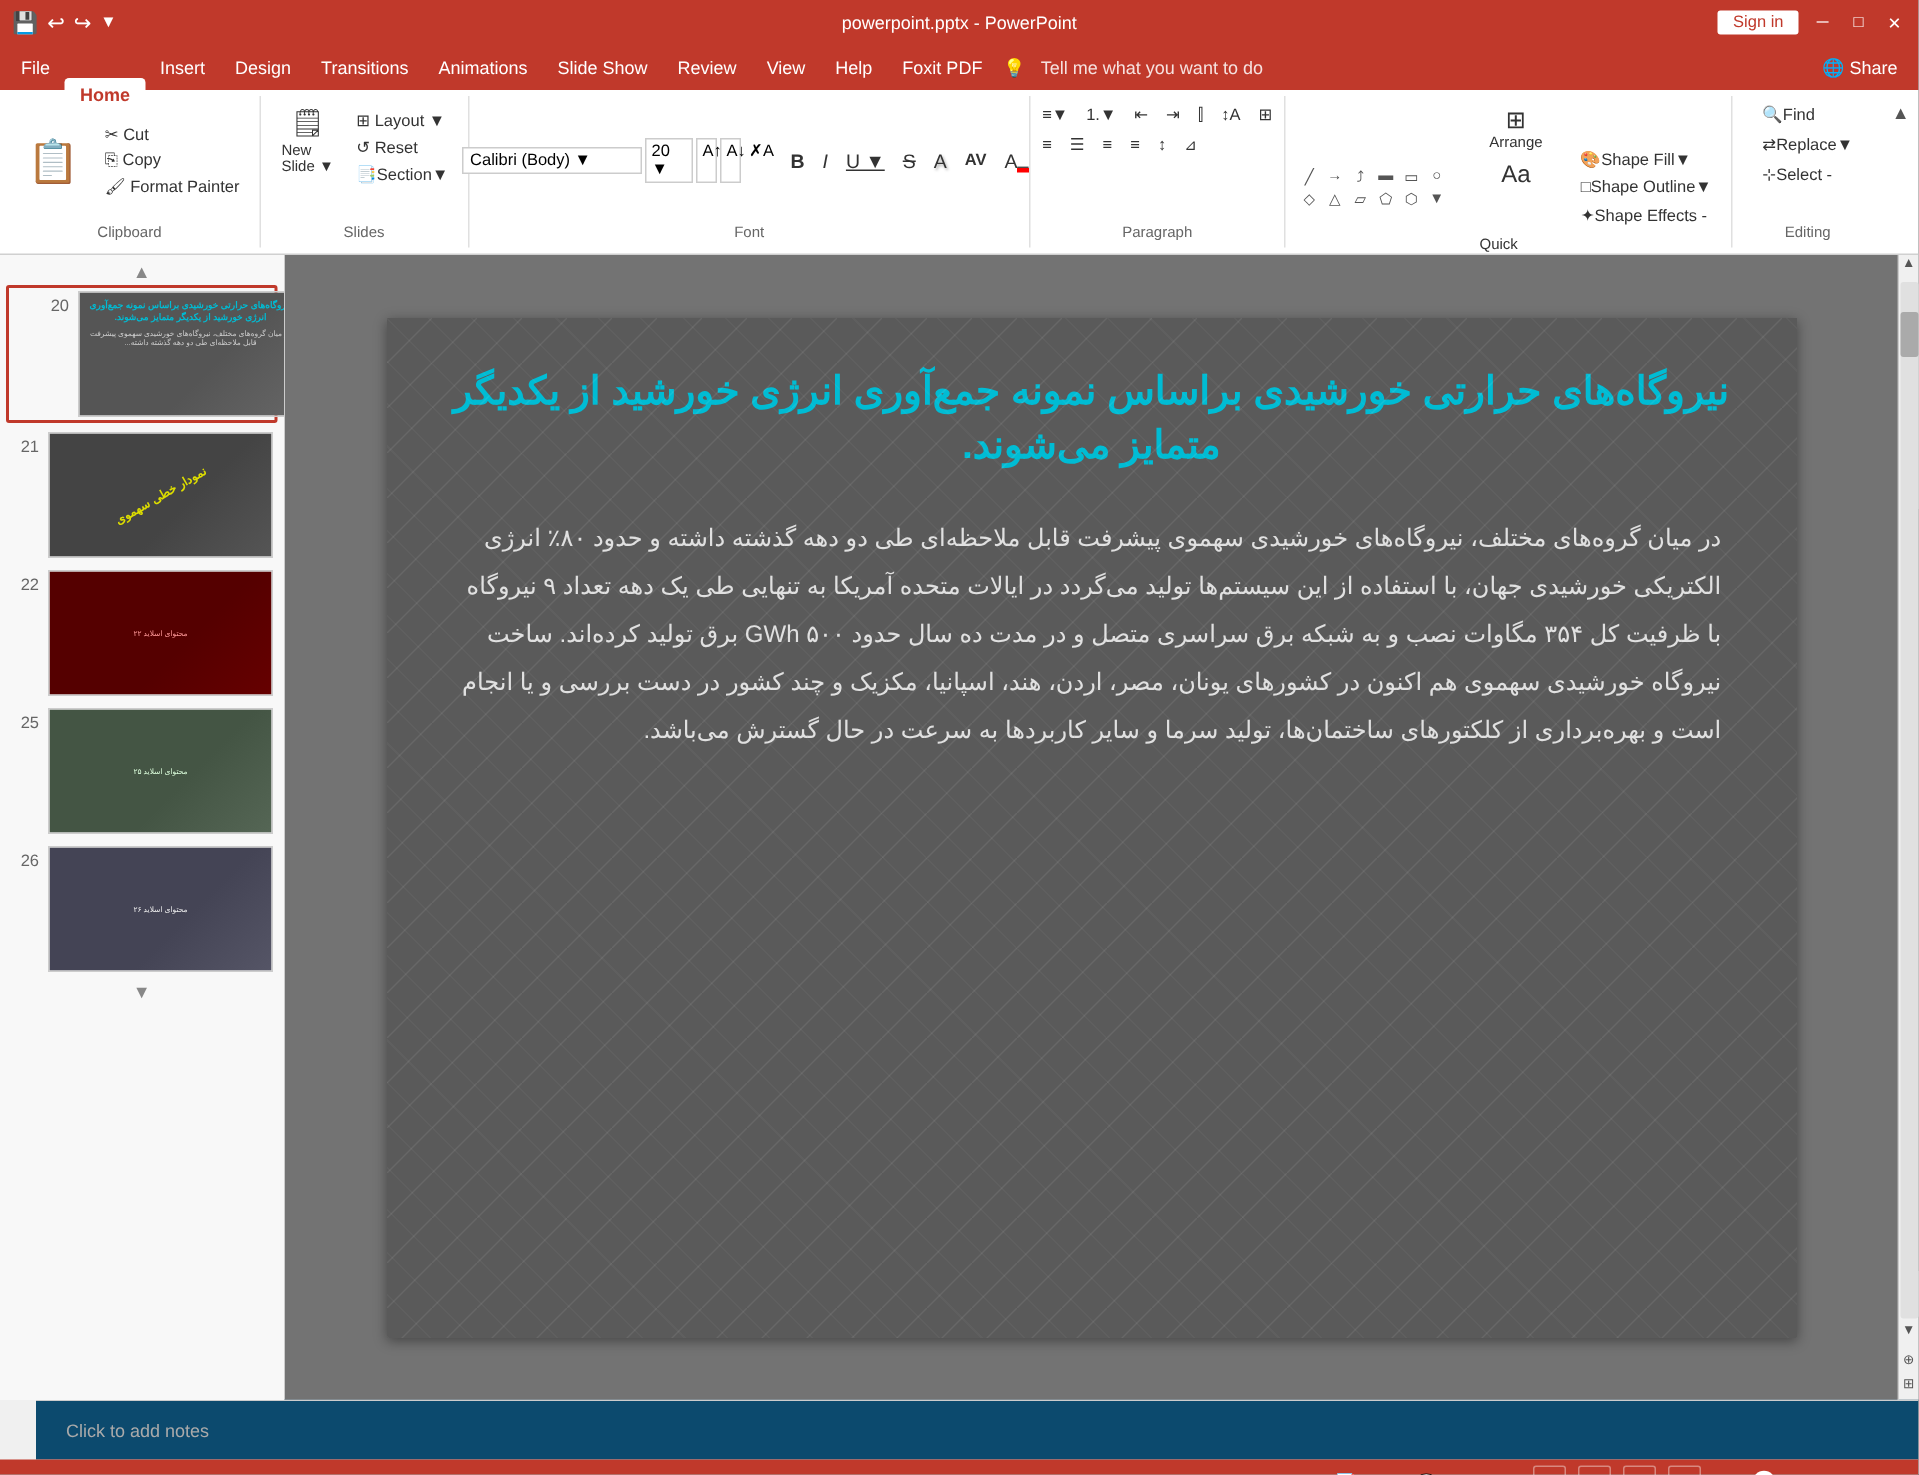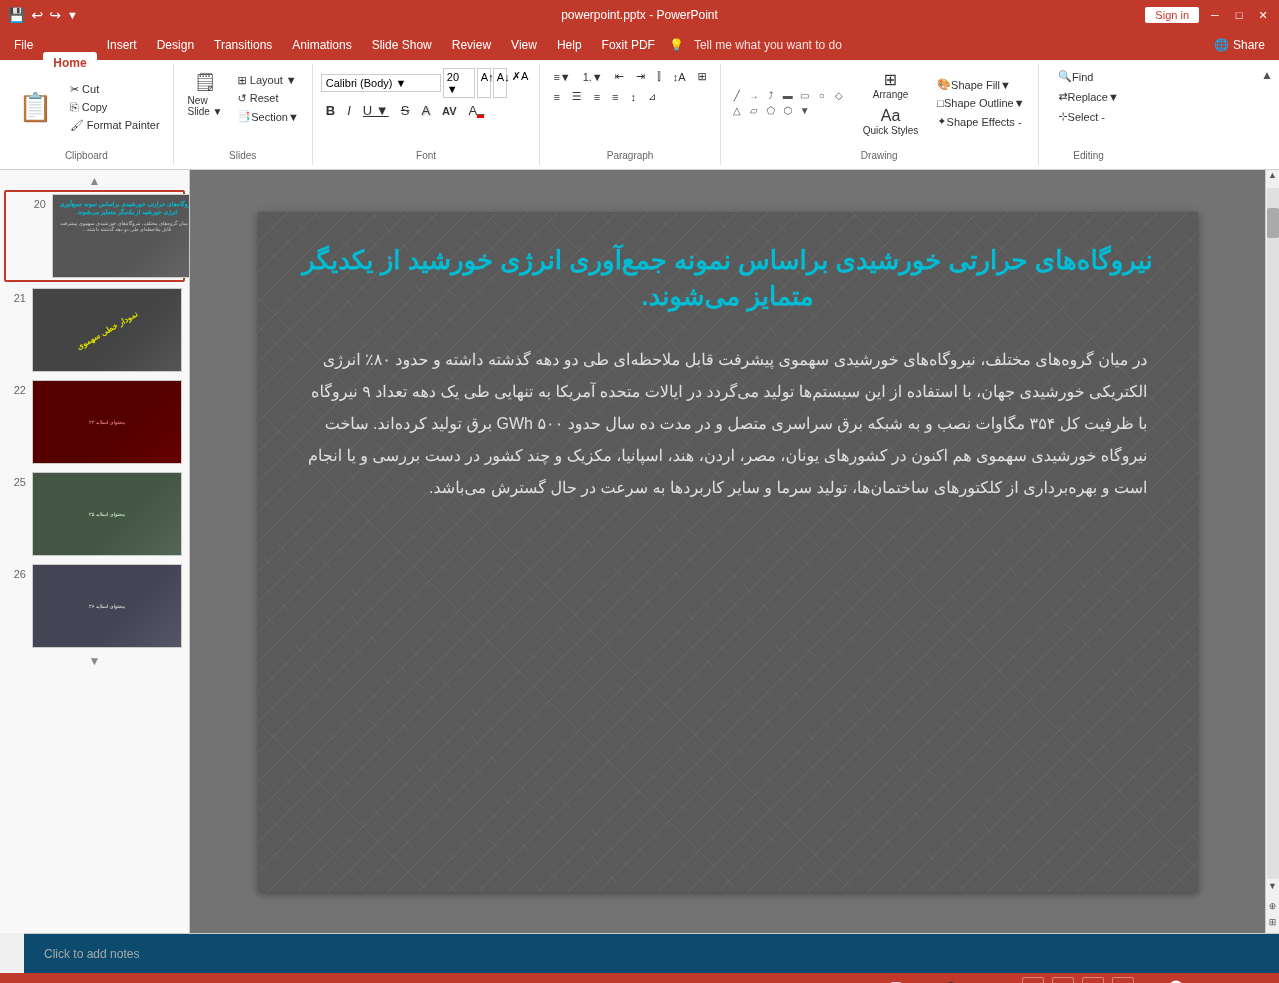--- a/index.html
+++ b/index.html
@@ -354,21 +354,21 @@
       <div class="ribbon-group" style="margin-top:4px;">
         <div class="ribbon-small-btn">⊞ Layout ▼</div>
         <div class="ribbon-small-btn">↺ Reset</div>
         <div class="ribbon-small-btn">📑 <span>Section</span> ▼</div>
       </div>
     </div>
     <div class="ribbon-section-label">Slides</div>
   </div>
 
   <div class="ribbon-section" style="min-width:200px;">
-    <div style="display:flex; flex-direction:column; gap:3px; flex:1;">
+    <div style="display:flex; flex-direction:row; gap:3px; flex:1;">
       <div class="font-selector">
         <div class="font-box" style="border:1px solid #ccc; padding:2px 4px; font-size:11px; width:120px; cursor:pointer;">Calibri (Body) ▼</div>
         <div style="display:flex; gap:2px;">
           <div style="border:1px solid #ccc; padding:2px 3px; font-size:11px; width:32px; cursor:pointer;">20 ▼</div>
           <div style="border:1px solid #ccc; padding:2px 3px; font-size:11px; width:14px; cursor:pointer; text-align:center;">A↑</div>
           <div style="border:1px solid #ccc; padding:2px 3px; font-size:11px; width:14px; cursor:pointer; text-align:center;">A↓</div>
           <div style="padding:2px 3px; font-size:11px; cursor:pointer;">✗A</div>
         </div>
       </div>
       <div class="ribbon-row">
@@ -423,21 +423,21 @@
           <span class="shape-btn">▱</span>
           <span class="shape-btn">⬠</span>
           <span class="shape-btn">⬡</span>
           <span class="shape-btn">▼</span>
         </div>
         <div style="display:flex; flex-direction:column; gap:3px; margin-left:6px;">
           <div class="ribbon-btn" style="font-size:10px; padding:2px 6px;">
             <span style="font-size:16px;">⊞</span>
             <span>Arrange</span>
           </div>
-          <div class="ribbon-btn" style="font-size:10px; padding:2px 6px;">
+          <div class="ribbon-btn" style="font-size:10px; padding:2px 6px;gap:32px;">
             <span style="font-size:16px;">Aa</span>
             <span>Quick Styles</span>
           </div>
         </div>
         <div style="display:flex; flex-direction:column; gap:2px; margin-left:6px;">
           <div class="ribbon-small-btn">🎨 <span>Shape Fill</span> ▼</div>
           <div class="ribbon-small-btn">□ <span>Shape Outline</span> ▼</div>
           <div class="ribbon-small-btn">✦ <span>Shape Effects -</span></div>
         </div>
       </div>

